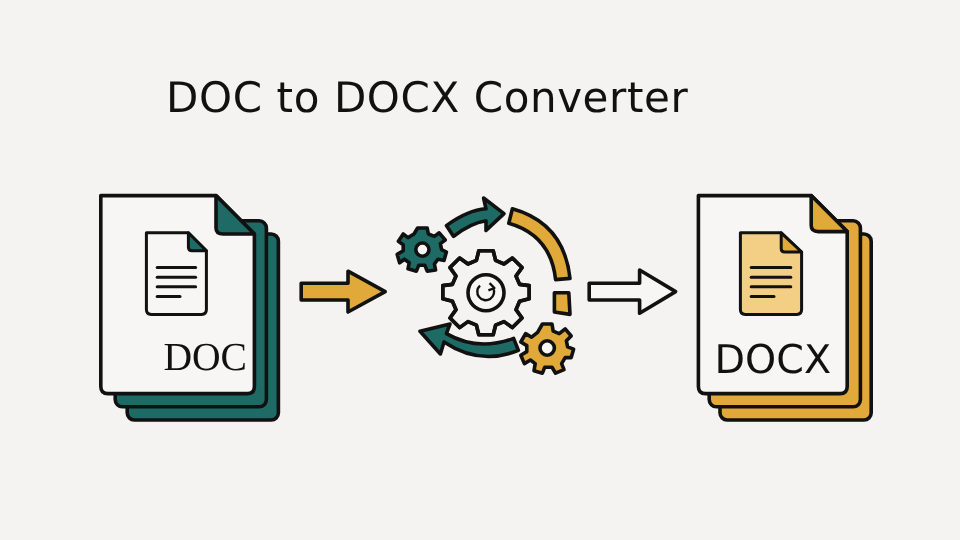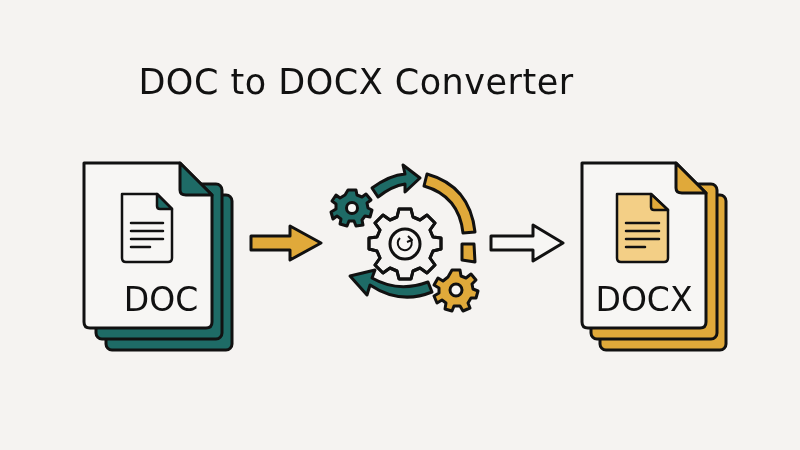--- a/index.html
+++ b/index.html
@@ -85,14 +85,14 @@
     <path d="M651 194 L651 207 Q651 210 654 210 L668 210 Z" fill="#e0a93a" stroke-width="2.5"></path>
     <g stroke-width="2.5" stroke-linecap="round">
       <line x1="626" y1="223" x2="659" y2="223"></line>
       <line x1="626" y1="231" x2="659" y2="231"></line>
       <line x1="626" y1="239" x2="659" y2="239"></line>
       <line x1="626" y1="247" x2="645" y2="247"></line>
     </g>
   </g>
 </svg>
 
-<div class="label" style="left:87px; top:280px; width:148px;">DOC</div>
+<div class="label" style="left:97px; top:280px; width:148px;font-family:Liberation Serif, serif;">DOC</div>
 <div class="label" style="left:582px; top:280px; width:124px;">DOCX</div>
 
 </body></html>

